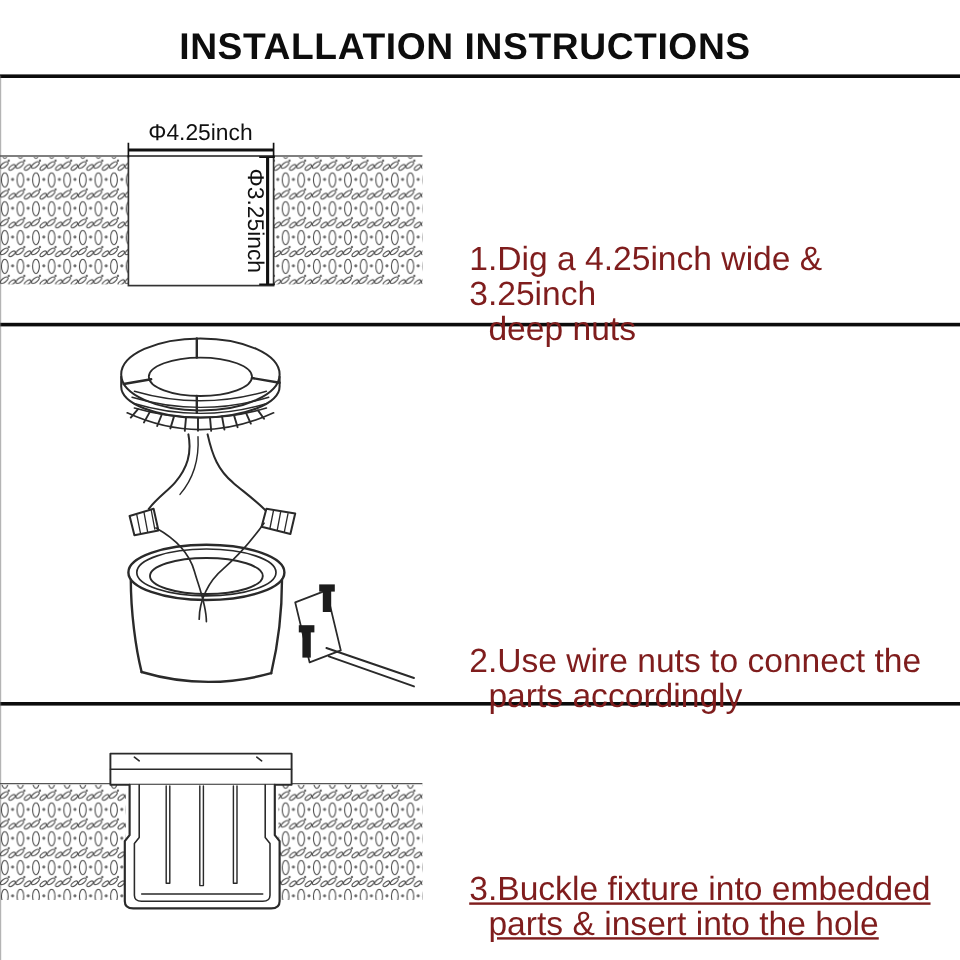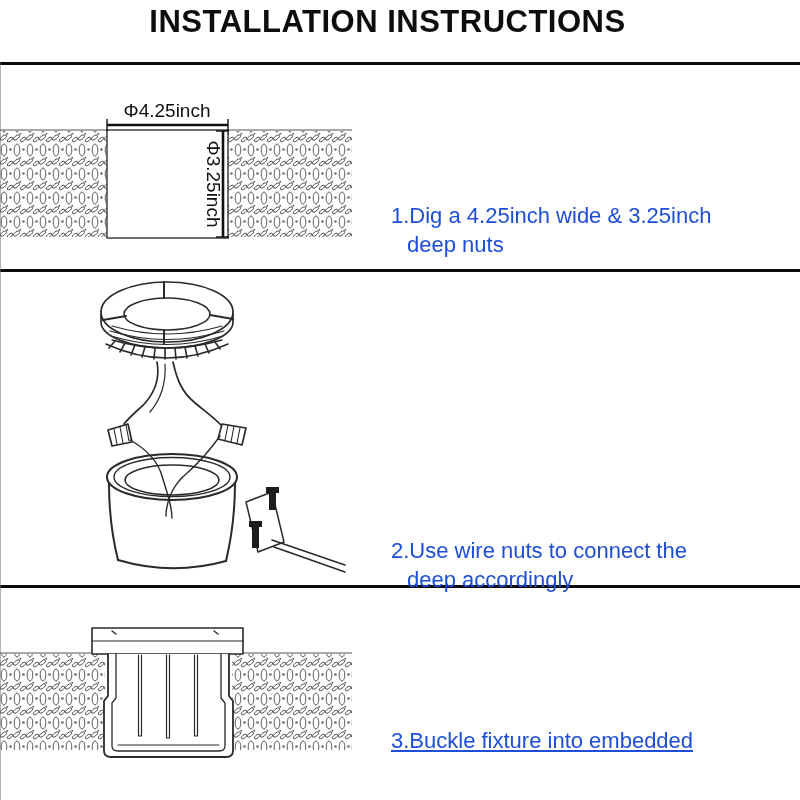--- a/index.html
+++ b/index.html
@@ -1,31 +1,31 @@
 <!DOCTYPE html>
 <html><head>
 <meta charset="utf-8">
 <style>
   html,body{margin:0;padding:0;background:#fff;}
   #page{
     position:relative;width:800px;height:800px;background:#ffffff;
     font-family:"Liberation Sans", sans-serif;overflow:hidden;
   }
   .title{
-    position:absolute;left:0;top:4px;width:775px;text-align:center;
+    position:absolute;left:0;top:21px;width:775px;text-align:center;
     font-size:31px;font-weight:bold;letter-spacing:.5px;color:#0d0d0d;
   }
   .rule{position:absolute;left:0;width:800px;height:3px;background:#0c0c0c;}
   #rule1{top:62px;}
   #rule2{top:269px;}
   #rule3{top:585px;}
   .edge-line{position:absolute;left:0;top:63px;width:1px;height:737px;background:#777;opacity:.55;}
   .step-text{
     position:absolute;left:391px;width:400px;
-    font-size:22px;line-height:29px;color:#1d4ed8;letter-spacing:0px;
+    font-size:28px;line-height:29px;color:#7f1d1d;letter-spacing:0px;
   }
   #step1-text{top:201px;}
   #step2-text{top:536px;}
   #step3-text{top:726px;text-decoration:underline;}
   .step-line2{padding-left:16px;}
   .diagram{position:absolute;}
   #diagram1{left:0;top:95px;}
   #diagram2{left:60px;top:278px;}
   #diagram3{left:0;top:620px;}
   svg text{font-family:"Liberation Sans", sans-serif;}
@@ -118,21 +118,21 @@
       <rect x="206" y="209" width="13" height="6" fill="#1c1c1c" stroke="none"></rect>
       <rect x="192" y="246" width="7" height="24" fill="#1c1c1c" stroke="none"></rect>
       <rect x="189" y="243" width="13" height="6" fill="#1c1c1c" stroke="none"></rect>
 
       <path d="M212,262 L285,287 M214,269 L285,294" stroke-width="1.6"></path>
     </g>
   </svg>
 
   <div class="step-text" id="step2-text">
     <div class="step-line1">2.Use wire nuts to connect the</div>
-    <div class="step-line2">deep accordingly</div>
+    <div class="step-line2">parts accordingly</div>
   </div>
 
   <svg id="diagram3" class="diagram" width="360" height="152" viewBox="0 0 360 152">
     <defs>
       <pattern id="soil3" width="13" height="24" patternUnits="userSpaceOnUse">
         <ellipse cx="4" cy="7" rx="2.8" ry="6" fill="none" stroke="#4a4a4a" stroke-width="0.9"></ellipse>
         <circle cx="10.5" cy="6.5" r="1.3" fill="#6a6a6a"></circle>
         <ellipse cx="3.5" cy="18.5" rx="3.8" ry="1.7" fill="none" stroke="#4a4a4a" stroke-width="0.9" transform="rotate(-38 3.5 18.5)"></ellipse>
         <ellipse cx="10" cy="20.5" rx="3.2" ry="1.5" fill="none" stroke="#4a4a4a" stroke-width="0.9" transform="rotate(-38 10 20.5)"></ellipse>
         <circle cx="7.3" cy="14.8" r="1" fill="#6a6a6a"></circle>
@@ -155,15 +155,16 @@
       <path d="M118,125 H219" stroke-width="1.1"></path>
 
       <path d="M138.5,35 V116 M141.5,35 V116 M138.5,116 H141.5" stroke-width="1.2"></path>
       <path d="M166.5,35 V118 M169.5,35 V118 M166.5,118 H169.5" stroke-width="1.2"></path>
       <path d="M194.5,35 V116 M197.5,35 V116 M194.5,116 H197.5" stroke-width="1.2"></path>
     </g>
   </svg>
 
   <div class="step-text" id="step3-text">
     <div class="step-line1">3.Buckle fixture into embedded</div>
+    <div class="step-line2">parts &amp; insert into the hole</div>
   </div>
 
 </div>
 
 </body></html>

